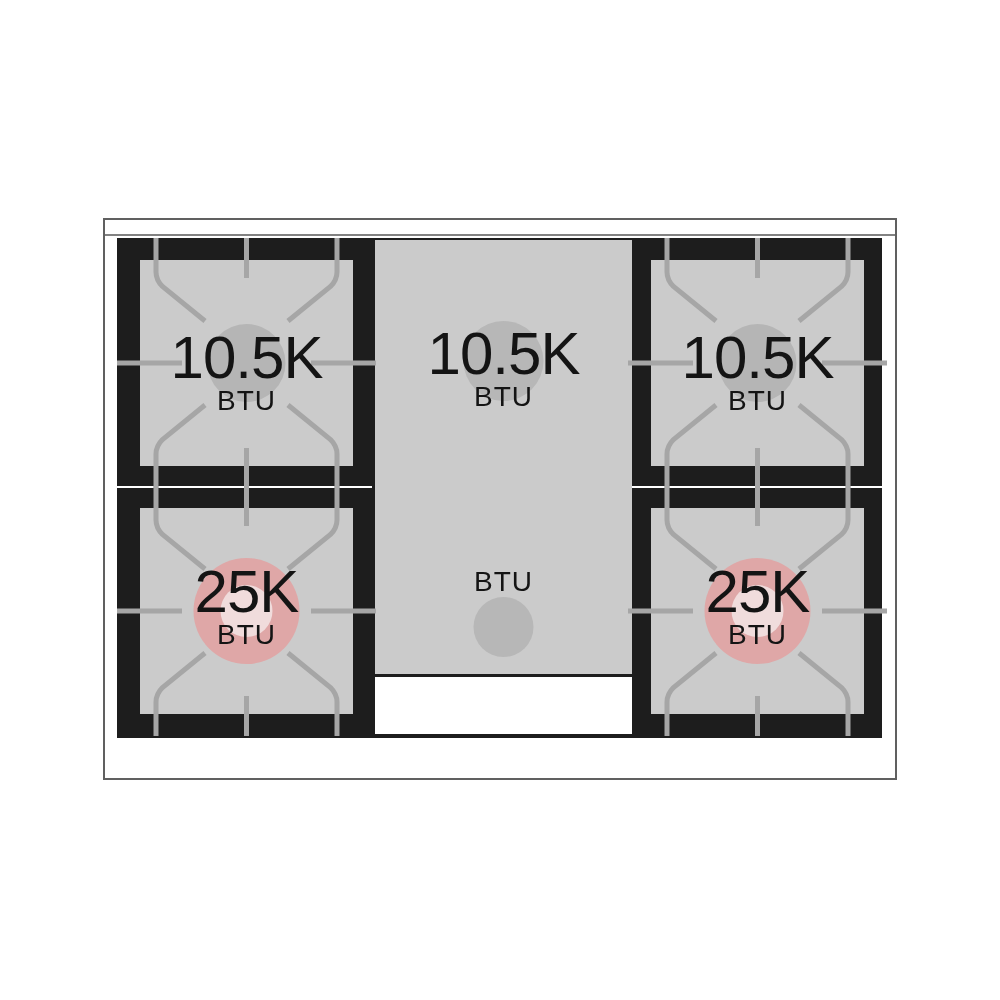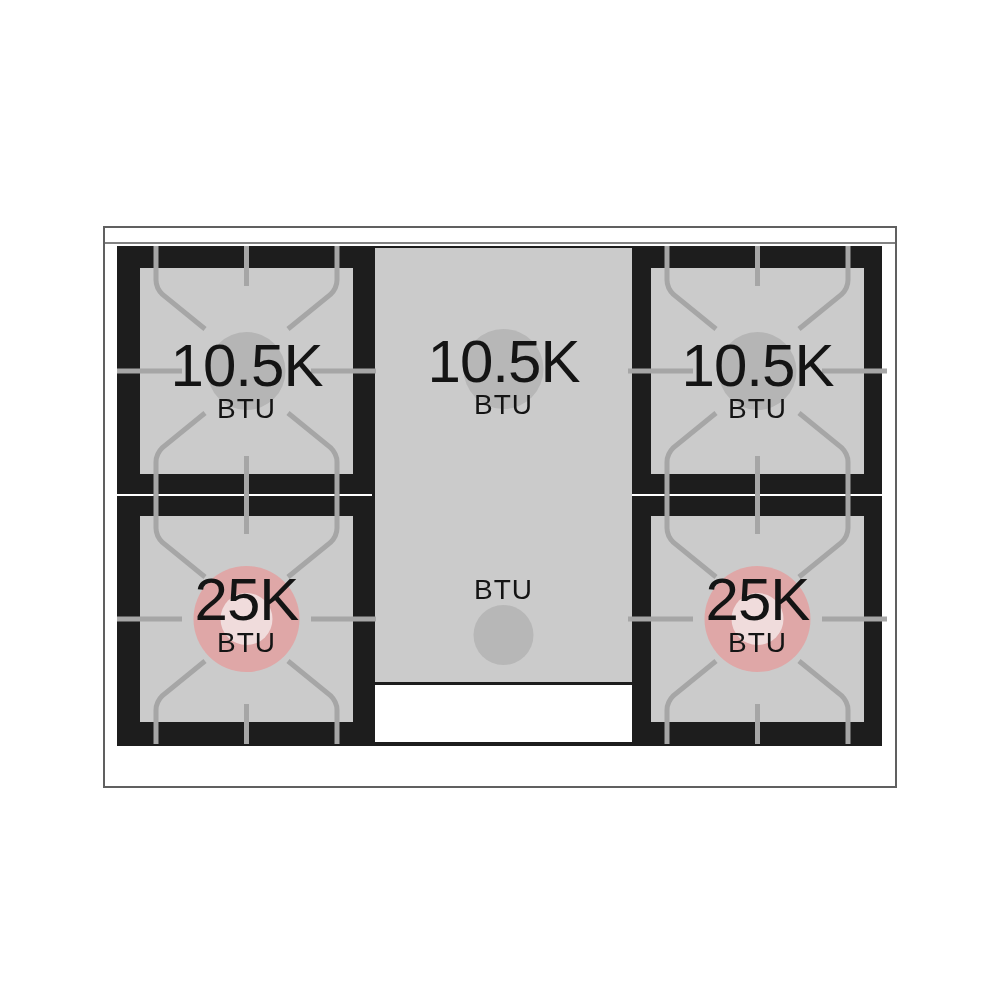--- a/index.html
+++ b/index.html
@@ -5,21 +5,21 @@
   html,body{margin:0;padding:0;}
   body{
     width:1000px;height:1000px;position:relative;
     background:#ffffff;overflow:hidden;
     font-family:"Liberation Sans", sans-serif;
   }
   .canvas{position:absolute;left:0;top:0;width:1000px;height:1000px;}
 
   
   .range-frame{
-    position:absolute;left:103px;top:226px;width:794px;height:562px;
+    position:absolute;left:103px;top:218px;width:794px;height:562px;
     background:#ffffff;border:2px solid #606060;box-sizing:border-box;
   }
   .back-trim{
     position:absolute;left:0;top:14px;width:100%;height:0;
     border-top:2px solid #828282;
   }
   
   .cooktop{
     position:absolute;left:12px;top:18px;width:765px;height:500px;
     background:#1d1d1d;

